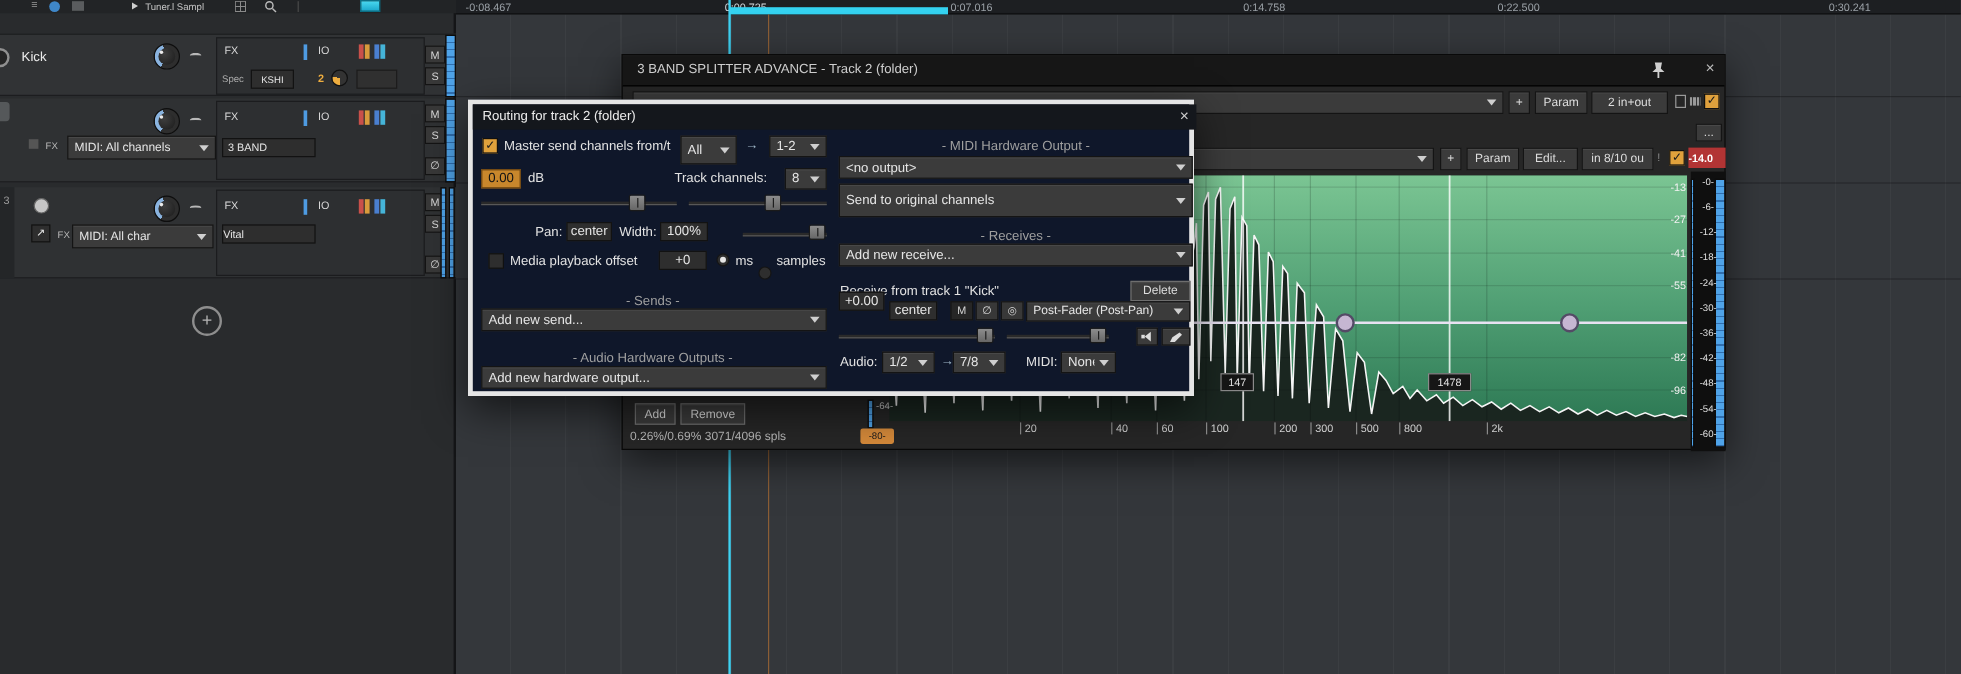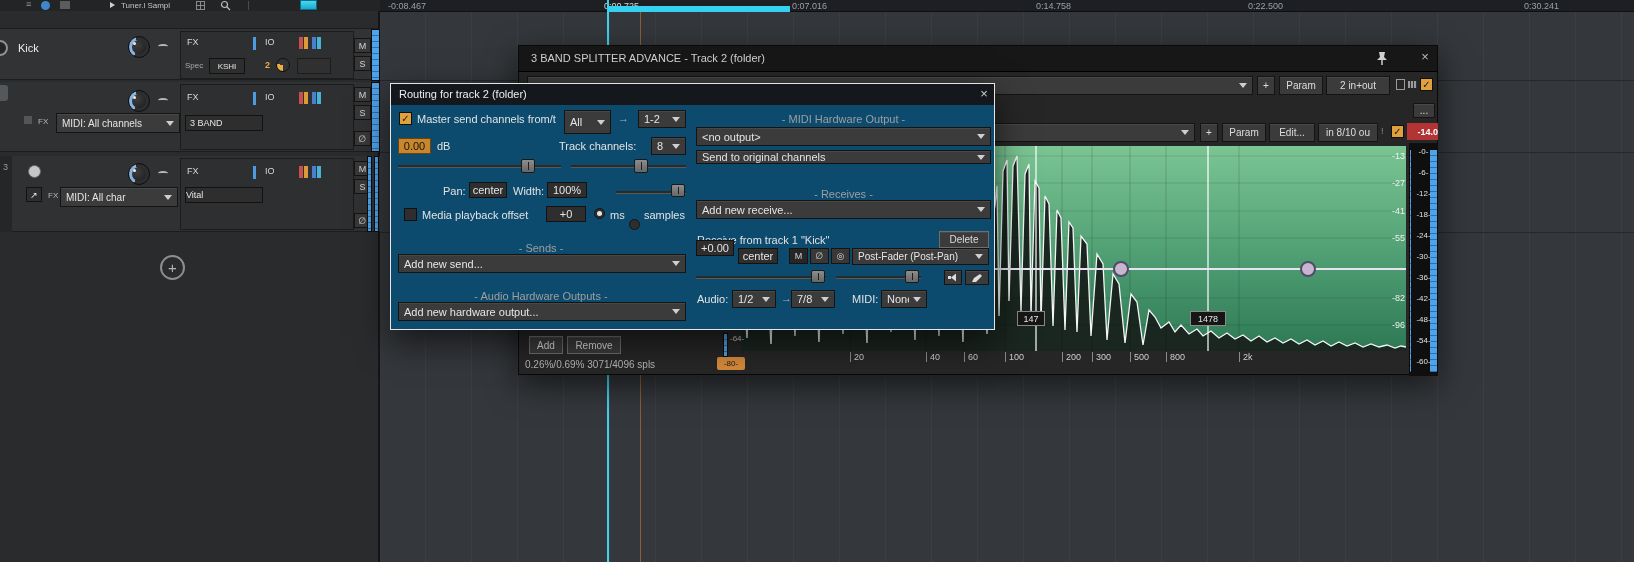--- a/index.html
+++ b/index.html
@@ -220,21 +220,21 @@
       <span>Param</span>
     </div>
   <div class="abs btn" style="left:750px;top:77px;width:46px;height:19px">
       <span>Edit...</span>
     </div>
   <div class="abs btn" style="left:799px;top:77px;width:60px;height:19px">
       <span>in 8/10 ou</span>
     </div>
   <span class="abs f9" style="left:862px;top:80px;color:#8a8a8a">!</span>
   <div class="abs cb on" style="left:872px;top:79px"></div>
-  <div class="abs" style="left:888px;top:77px;width:31px;height:17px;background:#b23434;color:#fff;font-size:9px;font-weight:bold;display:flex;align-items:center;justify-content:flex-end">
+  <div class="abs" style="left:888px;top:77px;width:31px;height:17px;background:#b23434;color:#fff;font-size:9px;font-weight:bold;display:flex;align-items:center;justify-content:flex-start">
       <span>-14.0</span>
     </div>
 
   <svg class="abs" style="left:222px;top:100px" width="665" height="205">
     <defs>
       <linearGradient id="gg" x1="0" y1="0" x2="0" y2="1">
         <stop offset="0" stop-color="#7bc593"></stop>
           <stop offset="0.55" stop-color="#4f9e73"></stop>
           <stop offset="1" stop-color="#2e7a55"></stop>
       </linearGradient>
@@ -316,21 +316,21 @@
     <span class="abs f8" style="left:0;top:88px;width:29px;text-align:center;color:#e0e0e0">-24-</span>
     <span class="abs f8" style="left:0;top:109px;width:29px;text-align:center;color:#e0e0e0">-30-</span>
     <span class="abs f8" style="left:0;top:130px;width:29px;text-align:center;color:#e0e0e0">-36-</span>
     <span class="abs f8" style="left:0;top:151px;width:29px;text-align:center;color:#e0e0e0">-42-</span>
     <span class="abs f8" style="left:0;top:172px;width:29px;text-align:center;color:#e0e0e0">-48-</span>
     <span class="abs f8" style="left:0;top:193px;width:29px;text-align:center;color:#e0e0e0">-54-</span>
     <span class="abs f8" style="left:0;top:214px;width:29px;text-align:center;color:#e0e0e0">-60-</span>
   </div>
 </div>
 
-<div class="abs" style="left:390px;top:83px;width:605px;height:247px;background:#0c4a6e;border:1px solid #e5e5e5;box-shadow:0 12px 32px rgba(0,0,0,.6);z-index:10">
+<div class="abs" style="left:390px;top:83px;width:605px;height:247px;background:#0f172a;border:4px solid #e5e5e5;box-shadow:0 12px 32px rgba(0,0,0,.6);z-index:10">
   <div class="abs" style="left:0;top:0;width:603px;height:21px;background:#14171c">
     <span class="abs lbl" style="left:8px;top:4px;color:#ececec">Routing for track 2  (folder)</span>
     <span class="abs" style="left:586px;top:2px;width:14px;font-size:13px;color:#cfcfcf;text-align:center">×</span>
   </div>
 
   <div class="abs cb on" style="left:8px;top:28px"></div>
   <span class="abs lbl" style="left:26px;top:29px">Master send channels from/t</span>
   <div class="abs sel" style="left:173px;top:26px;width:47px;height:24px">
       <span class="tx">All</span>
       <span class="arw"></span>
@@ -386,21 +386,21 @@
   <div class="abs sel" style="left:7px;top:218px;width:288px;height:19px">
       <span class="tx">Add new hardware output...</span>
       <span class="arw"></span>
     </div>
 
   <div class="abs hdr" style="left:305px;top:29px;width:295px">- MIDI Hardware Output -</div>
   <div class="abs sel" style="left:305px;top:43px;width:295px;height:19px">
       <span class="tx">&lt;no output&gt;</span>
       <span class="arw"></span>
     </div>
-  <div class="abs sel" style="left:305px;top:66px;width:295px;height:14px">
+  <div class="abs sel" style="left:305px;top:66px;width:295px;height:28px">
       <span class="tx">Send to original channels</span>
       <span class="arw"></span>
     </div>
 
   <div class="abs hdr" style="left:305px;top:104px;width:295px">- Receives -</div>
   <div class="abs sel" style="left:305px;top:116px;width:295px;height:19px">
       <span class="tx">Add new receive...</span>
       <span class="arw"></span>
     </div>
 

